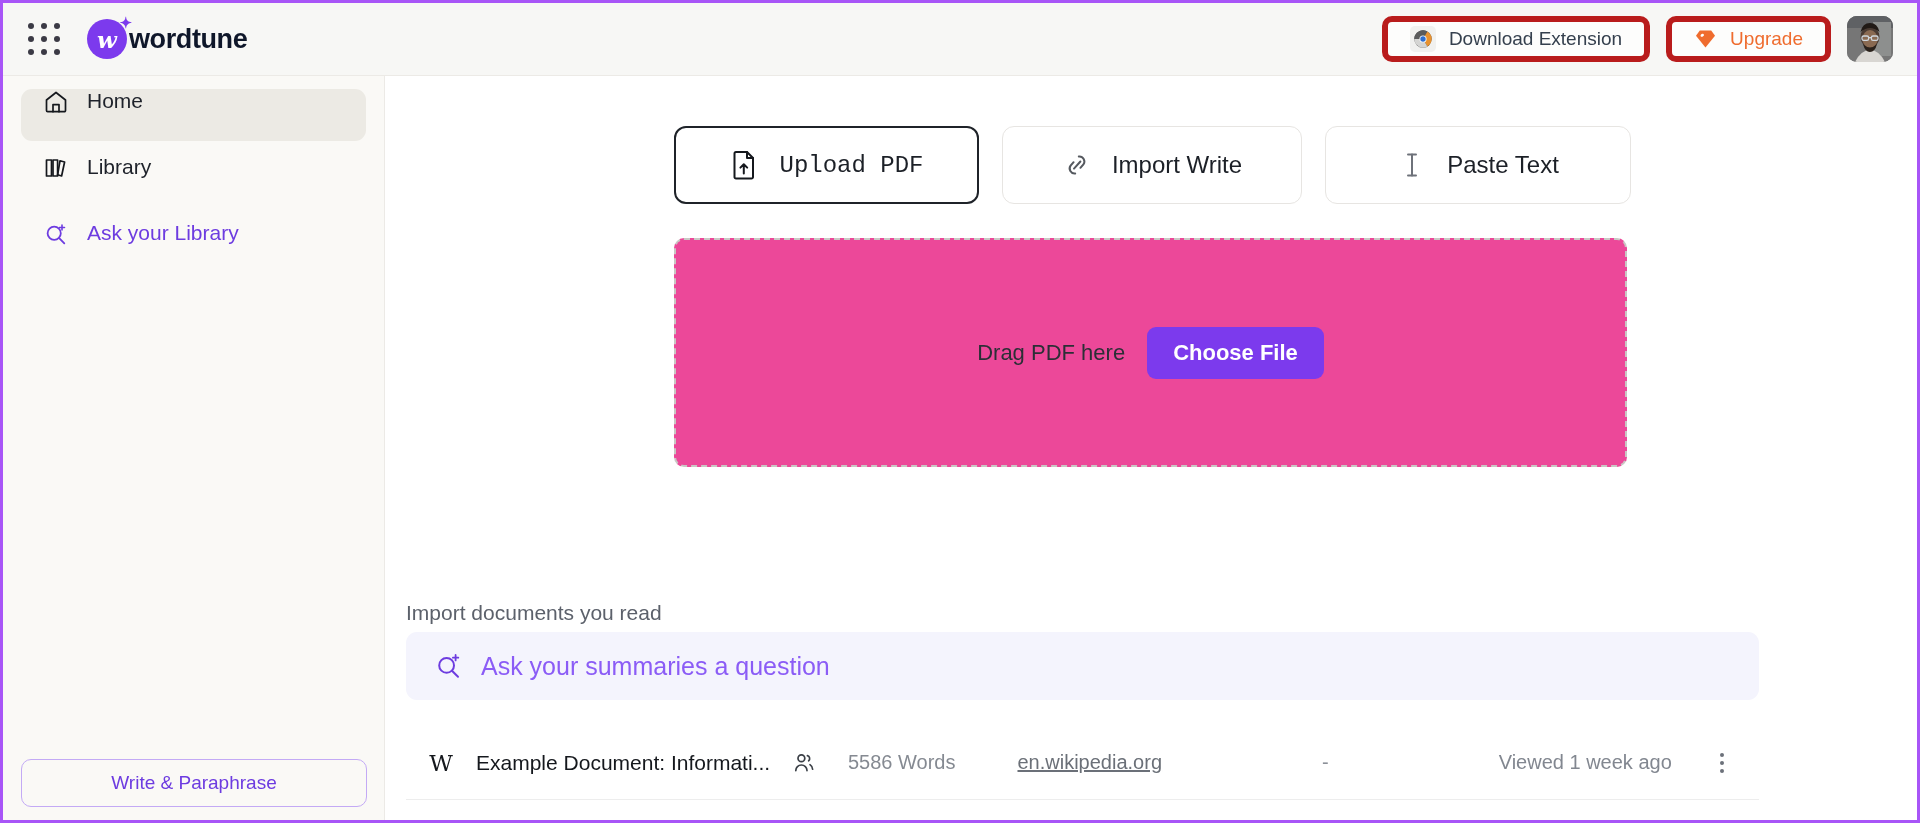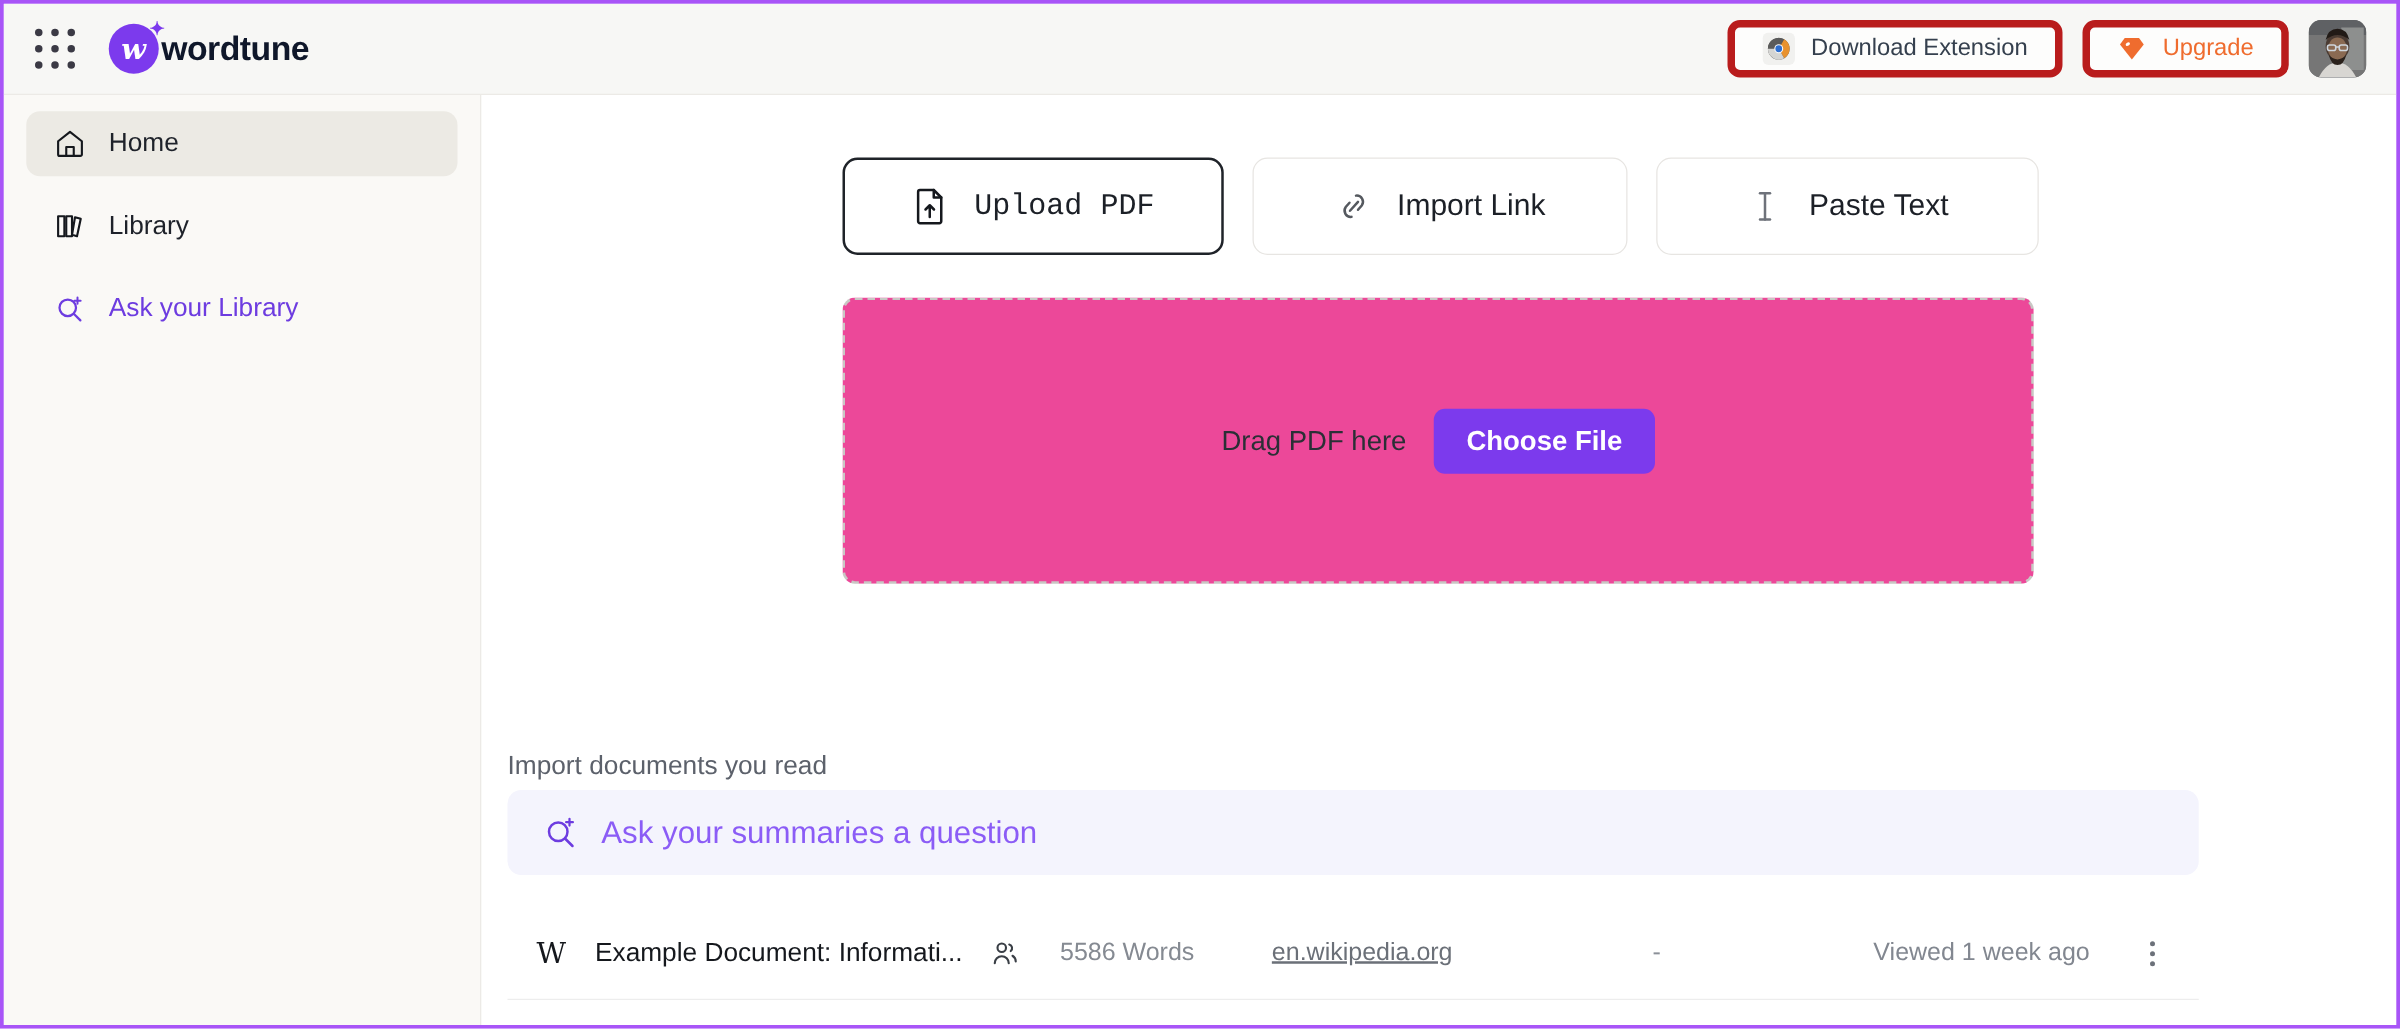--- a/index.html
+++ b/index.html
@@ -77,21 +77,21 @@
   }
 
   
   #sidebar {
     position: absolute; left: 0; top: 73px;
     width: 382px; height: 747px;
     background: #faf9f6;
     border-right: 1px solid #eceae6;
   }
   .nav-item {
-    display: flex; align-items: center; gap: 18px;
+    display: flex; gap: 18px;
     height: 52px; margin: 0 18px; padding: 0 22px;
     border-radius: 11px; cursor: pointer;
   }
   .nav-item.active { background: #eceae4; }
   .nav-label { font-size: 21px; color: #1e222a; }
   .nav-item.accent .nav-label { color: #6d3ce0; }
   .nav-icon { width: 26px; height: 26px; flex: none; display: block; }
   #nav-home-wrap { margin-top: 13px; }
   #nav-library-wrap { margin-top: 14px; }
   #nav-ask-wrap { margin-top: 14px; }
@@ -281,20 +281,23 @@
 
     <div id="nav-ask-wrap" class="nav-item accent">
       <svg class="nav-icon" viewBox="0 0 26 26" fill="none" stroke="#6d3ce0" stroke-width="1.8" stroke-linecap="round">
         <circle cx="11.2" cy="12.2" r="6.6"></circle>
         <line x1="16.2" y1="17.2" x2="21.3" y2="22.3"></line>
         <path d="M19 4 V9 M16.5 6.5 H21.5" stroke-width="1.6"></path>
       </svg>
       <span class="nav-label">Ask your Library</span>
     </div>
 
+    <div id="write-paraphrase">
+      <span>Write &amp; Paraphrase</span>
+    </div>
   </div>
 
   <div id="main">
 
     <div id="source-buttons">
 
       <div id="btn-upload-pdf" class="source-btn selected">
         <svg class="source-icon" viewBox="0 0 30 32" fill="none" stroke="#15181d" stroke-width="2" stroke-linecap="round" stroke-linejoin="round">
           <path d="M7 3 H18 L24 9 V28 A1.5 1.5 0 0 1 22.5 29.5 H7 A1.5 1.5 0 0 1 5.5 28 V4.5 A1.5 1.5 0 0 1 7 3 Z"></path>
           <path d="M18 3 V9 H24"></path>
@@ -302,21 +305,21 @@
         </svg>
         <span class="source-label">Upload PDF</span>
       </div>
 
       <div id="btn-import-link" class="source-btn">
         <svg class="source-icon" viewBox="0 0 30 32" fill="none" stroke="#55595f" stroke-width="2" stroke-linecap="round">
           <path d="M16.8 7.5 A5 5 0 0 1 21.4 15.4 L18.4 18.8"></path>
           <path d="M13.2 24.5 A5 5 0 0 1 8.6 16.6 L11.6 13.2"></path>
           <line x1="12" y1="19.6" x2="18.4" y2="12.5"></line>
         </svg>
-        <span class="source-label">Import Link</span>
+        <span class="source-label">Import Write</span>
       </div>
 
       <div id="btn-paste-text" class="source-btn">
         <svg class="source-icon" viewBox="0 0 30 32" fill="none" stroke="#6e727a" stroke-width="2" stroke-linecap="round">
           <line x1="15" y1="5.5" x2="15" y2="26.5"></line>
           <path d="M11 5.5 H19"></path>
           <path d="M11 26.5 H19"></path>
         </svg>
         <span class="source-label">Paste Text</span>
       </div>

